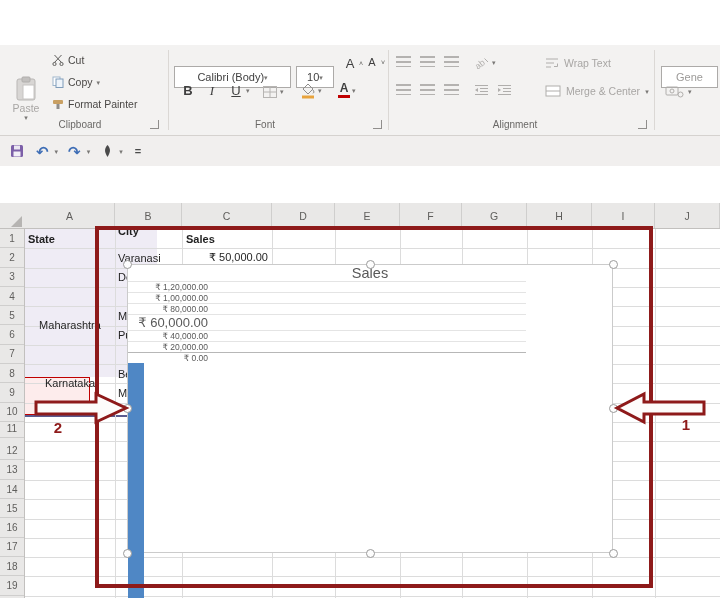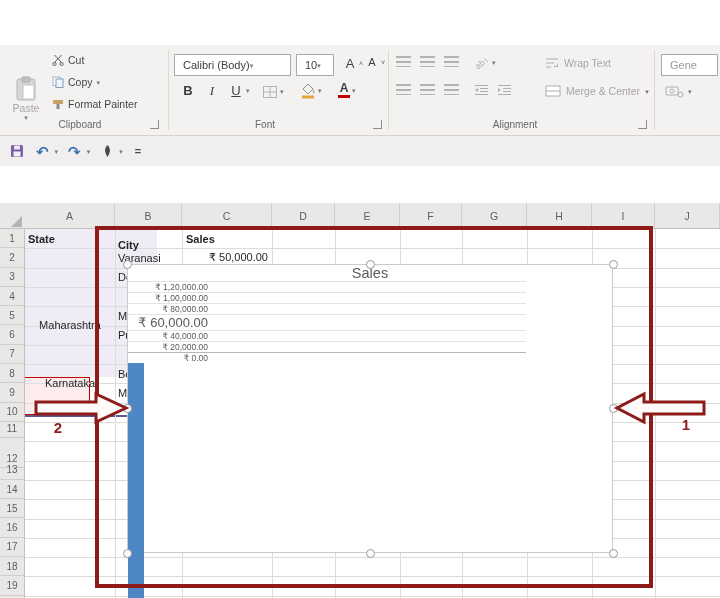--- a/index.html
+++ b/index.html
@@ -18,21 +18,21 @@
 
   
   #ribbon{left:0;top:45px;width:720px;height:91px;background:#f3f2f1;border-bottom:1px solid #d5d2cf;
           font-size:10.5px;color:#4a4846;overflow:hidden;}
   .gdiv{position:absolute;top:5px;height:80px;width:1px;background:#dbd8d5;}
   .glabel{position:absolute;top:74px;font-size:10px;color:#6a6866;text-align:center;}
   .launcher{position:absolute;width:9px;height:9px;border-right:1.5px solid #908e8c;border-bottom:1.5px solid #908e8c;}
   .rrow{position:absolute;display:flex;align-items:center;gap:4px;white-space:nowrap;}
   .caret{font-size:7px;color:#7a7876;line-height:1;}
   .combo{position:absolute;background:#fff;border:1px solid #acaaa8;display:flex;align-items:center;
-         font-size:11px;color:#3f3f3f;padding:0 8px;justify-content:flex-start;}
+         font-size:11px;color:#3f3f3f;padding:0 8px;justify-content:center;margin-top:12px;}
   .disabled{color:#a8a6a4;}
   .stripes{width:15px;height:11px;background:repeating-linear-gradient(to bottom,#b4b2b0 0 2px,transparent 2px 5px);}
   .fbtn{font-size:13px;color:#3f3f3f;width:16px;text-align:center;}
 
   
   #qat{left:0;top:136px;width:720px;height:30px;background:#f1efee;display:flex;align-items:center;padding-left:10px;gap:6px;}
   .qi{font-size:15px;font-weight:bold;color:#3e6db5;line-height:1;}
   #frow{left:0;top:166px;width:720px;height:37px;background:#f1efee;border-bottom:1px solid #c8c6c4;}
   .whitebox{position:absolute;background:#fff;border:1px solid #cfcdcb;}
   #nameBox{left:8px;top:5px;width:110px;height:26px;display:flex;align-items:center;justify-content:space-between;
@@ -251,21 +251,21 @@
         <div class="rowhead" style="top: 19.3px; height: 19.3px;">2</div>
         <div class="rowhead" style="top: 38.6px; height: 19.3px;">3</div>
         <div class="rowhead" style="top: 57.9px; height: 19.3px;">4</div>
         <div class="rowhead" style="top: 77.2px; height: 19.3px;">5</div>
         <div class="rowhead" style="top: 96.5px; height: 19.3px;">6</div>
         <div class="rowhead" style="top: 115.8px; height: 19.3px;">7</div>
         <div class="rowhead" style="top: 135.1px; height: 19.3px;">8</div>
         <div class="rowhead" style="top: 154.4px; height: 19.3px;">9</div>
         <div class="rowhead" style="top: 173.7px; height: 19.3px;">10</div>
         <div class="rowhead" style="top: 190px; height: 19.3px;">11</div>
-        <div class="rowhead" style="top: 220px; height: 19.3px;">12</div>
+        <div class="rowhead" style="top: 212px; height: 19.3px;">12</div>
         <div class="rowhead" style="top: 231.6px; height: 19.3px;">13</div>
         <div class="rowhead" style="top: 250.9px; height: 19.3px;">14</div>
         <div class="rowhead" style="top: 270.2px; height: 19.3px;">15</div>
         <div class="rowhead" style="top: 289.5px; height: 19.3px;">16</div>
         <div class="rowhead" style="top: 308.8px; height: 19.3px;">17</div>
         <div class="rowhead" style="top: 328.1px; height: 19.3px;">18</div>
         <div class="rowhead" style="top: 347.4px; height: 19.3px;">19</div>
       </div>
     <div id="grid">
         <div class="gridv" style="left: 115px; top: 26px; height: 369px;"></div>
@@ -295,21 +295,21 @@
         <div class="gridh" style="left: 25px; top: 334.8px; width: 695px;"></div>
         <div class="gridh" style="left: 25px; top: 354.1px; width: 695px;"></div>
         <div class="gridh" style="left: 25px; top: 373.4px; width: 695px;"></div>
         <div class="gridh" style="left: 25px; top: 392.7px; width: 695px;"></div>
       </div>
     <div id="cells">
         <div style="left: 25px; top: 26px; width: 157px; height: 173.7px; background: rgb(239, 236, 245);"></div>
         <div style="left: 182px; top: 26px; width: 90px; height: 38.6px; background: rgb(253, 236, 236); border: 1px solid rgb(192, 0, 0);"></div>
         <div style="left: 25px; top: 44.3px; width: 247px; height: 2px; background: rgb(91, 91, 143);"></div>
         <div class="cell" style="left: 28px; top: 26px; height: 19.3px; font-weight: bold;">State</div>
-        <div class="cell" style="left: 118px; top: 32px; height: 19.3px; font-weight: bold;">City</div>
+        <div class="cell" style="left: 118px; top: 18px; height: 19.3px; font-weight: bold;">City</div>
         <div class="cell" style="left: 186px; top: 26px; height: 19.3px; font-weight: bold;">Sales</div>
         <div class="cell" style="left: 118px; top: 45.3px; height: 19.3px;">Varanasi</div>
         <div class="cell" style="left: 118px; top: 64.6px; height: 19.3px;">Delhi</div>
         <div class="cell" style="left: 25px; top: 103.2px; width: 90px; height: 38.6px; justify-content: center;">Maharashtra</div>
         <div class="cell" style="left: 118px; top: 103.2px; height: 19.3px;">Mumbai</div>
         <div class="cell" style="left: 118px; top: 122.5px; height: 19.3px;">Pune</div>
         <div class="cell" style="left: 25px; top: 161.1px; width: 90px; height: 38.6px; justify-content: center;">Karnataka</div>
         <div class="cell" style="left: 118px; top: 161.1px; height: 19.3px;">Bengaluru</div>
         <div class="cell" style="left: 118px; top: 180.4px; height: 19.3px;">Mangaluru</div>
         <div class="cell" style="left: 185px; top: 45.3px; width: 83px; height: 19.3px; justify-content: flex-end;">₹ 50,000.00</div>

